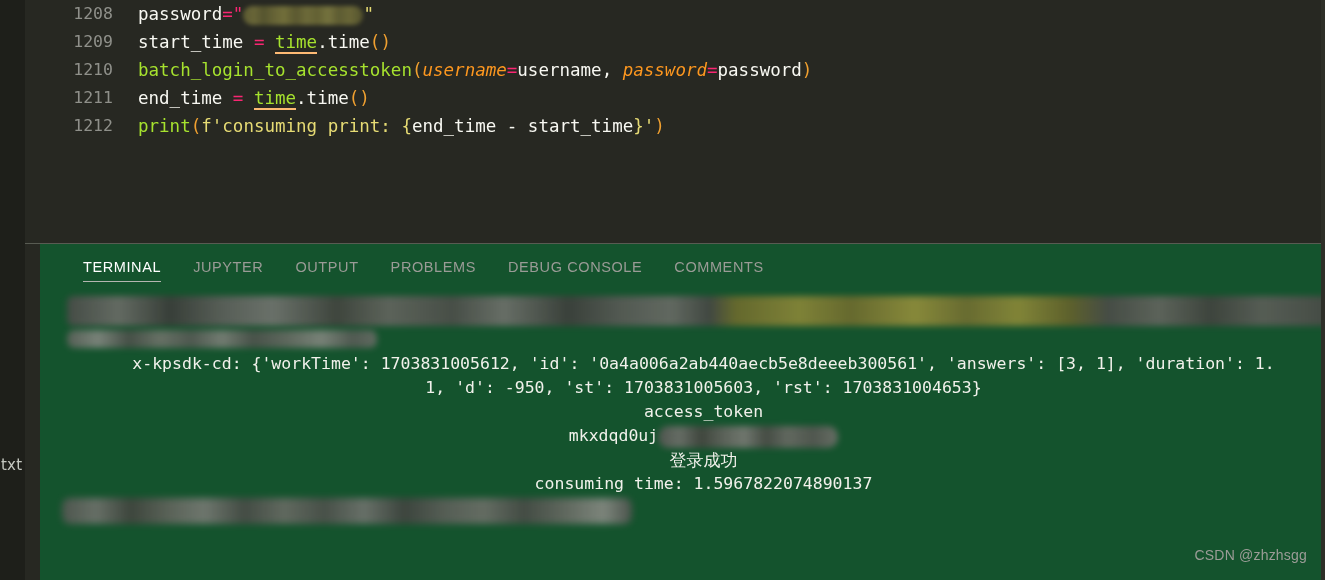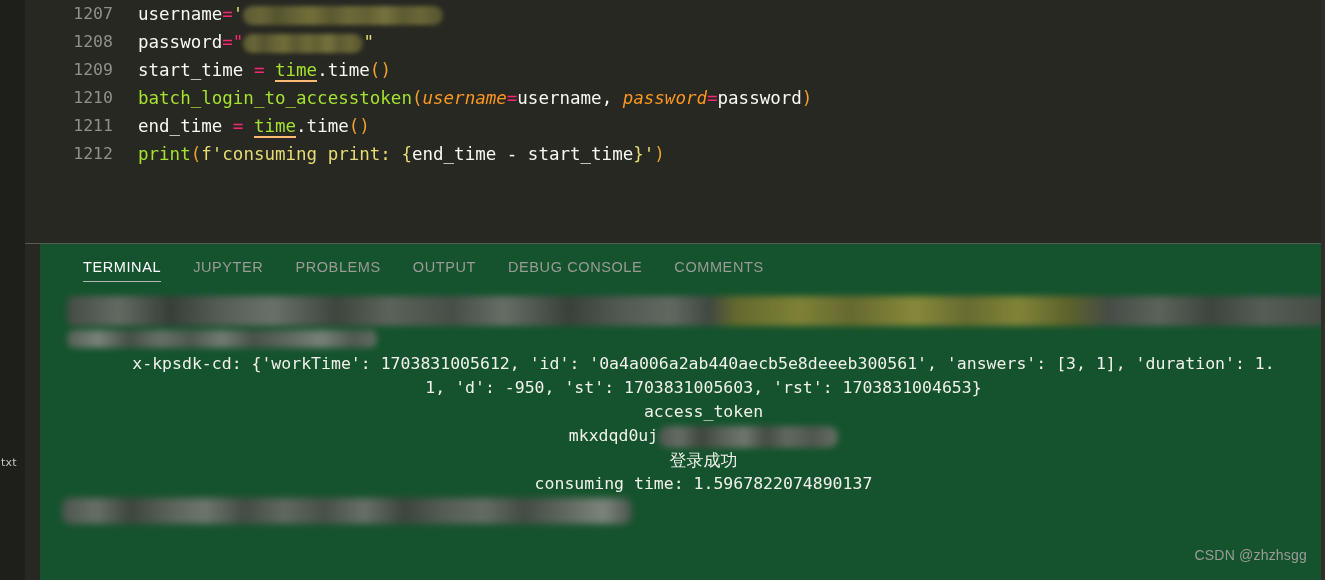--- a/index.html
+++ b/index.html
@@ -19,21 +19,21 @@
   .left-strip {
     position: absolute; left: 0; top: 0;
     width: 25px; height: 580px;
     background: #1e1f1a;
   }
   .left-strip-label {
     position: absolute; left: 0; top: 456px;
     width: 25px;
     color: #c5c8c0;
     font-family: "DejaVu Sans", sans-serif;
-    font-size: 11px;
+    font-size: 15px;
     letter-spacing: .2px;
     padding-left: 1px;
   }
 
   
   .editor {
     position: absolute; left: 25px; top: 0;
     width: 1300px; height: 244px;
     background: #272822;
     overflow: hidden;
@@ -210,36 +210,35 @@
 </style>
 </head>
 <body>
 
 <div id="app">
 
   <div class="left-strip"></div>
   <div class="left-strip-label">txt</div>
 
   <div class="editor" id="editor">
-      <div class="code-line"><span class="ln">1207</span><span class="code-body"><span class="t-plain">username</span><span class="t-op">=</span><span class="t-str">'</span><span class="blur-olive" style="width: 200px;"></span></span></div>
       <div class="code-line"><span class="ln">1208</span><span class="code-body"><span class="t-plain">password</span><span class="t-op">="</span><span class="blur-olive" style="width: 120px;"></span><span class="t-str">"</span></span></div>
       <div class="code-line"><span class="ln">1209</span><span class="code-body"><span class="t-plain">start_time </span><span class="t-op">=</span><span class="t-plain"> </span><span class="t-mod">time</span><span class="t-plain">.time</span><span class="t-paren">()</span></span></div>
       <div class="code-line"><span class="ln">1210</span><span class="code-body"><span class="t-fn">batch_login_to_accesstoken</span><span class="t-paren">(</span><span class="t-param">username</span><span class="t-op">=</span><span class="t-plain">username</span><span class="t-plain">, </span><span class="t-param">password</span><span class="t-op">=</span><span class="t-plain">password</span><span class="t-paren">)</span></span></div>
       <div class="code-line"><span class="ln">1211</span><span class="code-body"><span class="t-plain">end_time </span><span class="t-op">=</span><span class="t-plain"> </span><span class="t-mod">time</span><span class="t-plain">.time</span><span class="t-paren">()</span></span></div>
       <div class="code-line"><span class="ln">1212</span><span class="code-body"><span class="t-fn">print</span><span class="t-paren">(</span><span class="t-str">f'consuming print: </span><span class="t-str">{</span><span class="t-plain">end_time - start_time</span><span class="t-str">}'</span><span class="t-paren">)</span></span></div>
     </div>
 
   <div class="divider"></div>
 
   <div class="panel">
     <div class="panel-tabs" id="panel-tabs">
         <div class="tab active">TERMINAL</div>
         <div class="tab">JUPYTER</div>
+        <div class="tab">OUTPUT</div>
         <div class="tab">PROBLEMS</div>
-        <div class="tab">OUTPUT</div>
         <div class="tab">DEBUG CONSOLE</div>
         <div class="tab">COMMENTS</div>
       </div>
     <div class="term-body" id="term-body">
         <div class="blur-row" style="height: 34px;">
           <div class="seg blur-wide-1" style="left: 0px; width: 1285px;"></div>
         </div>
         <div class="blur-row">
           <div class="seg blur-wide-2" style="left: 0px; width: 310px;"></div>
         </div>

